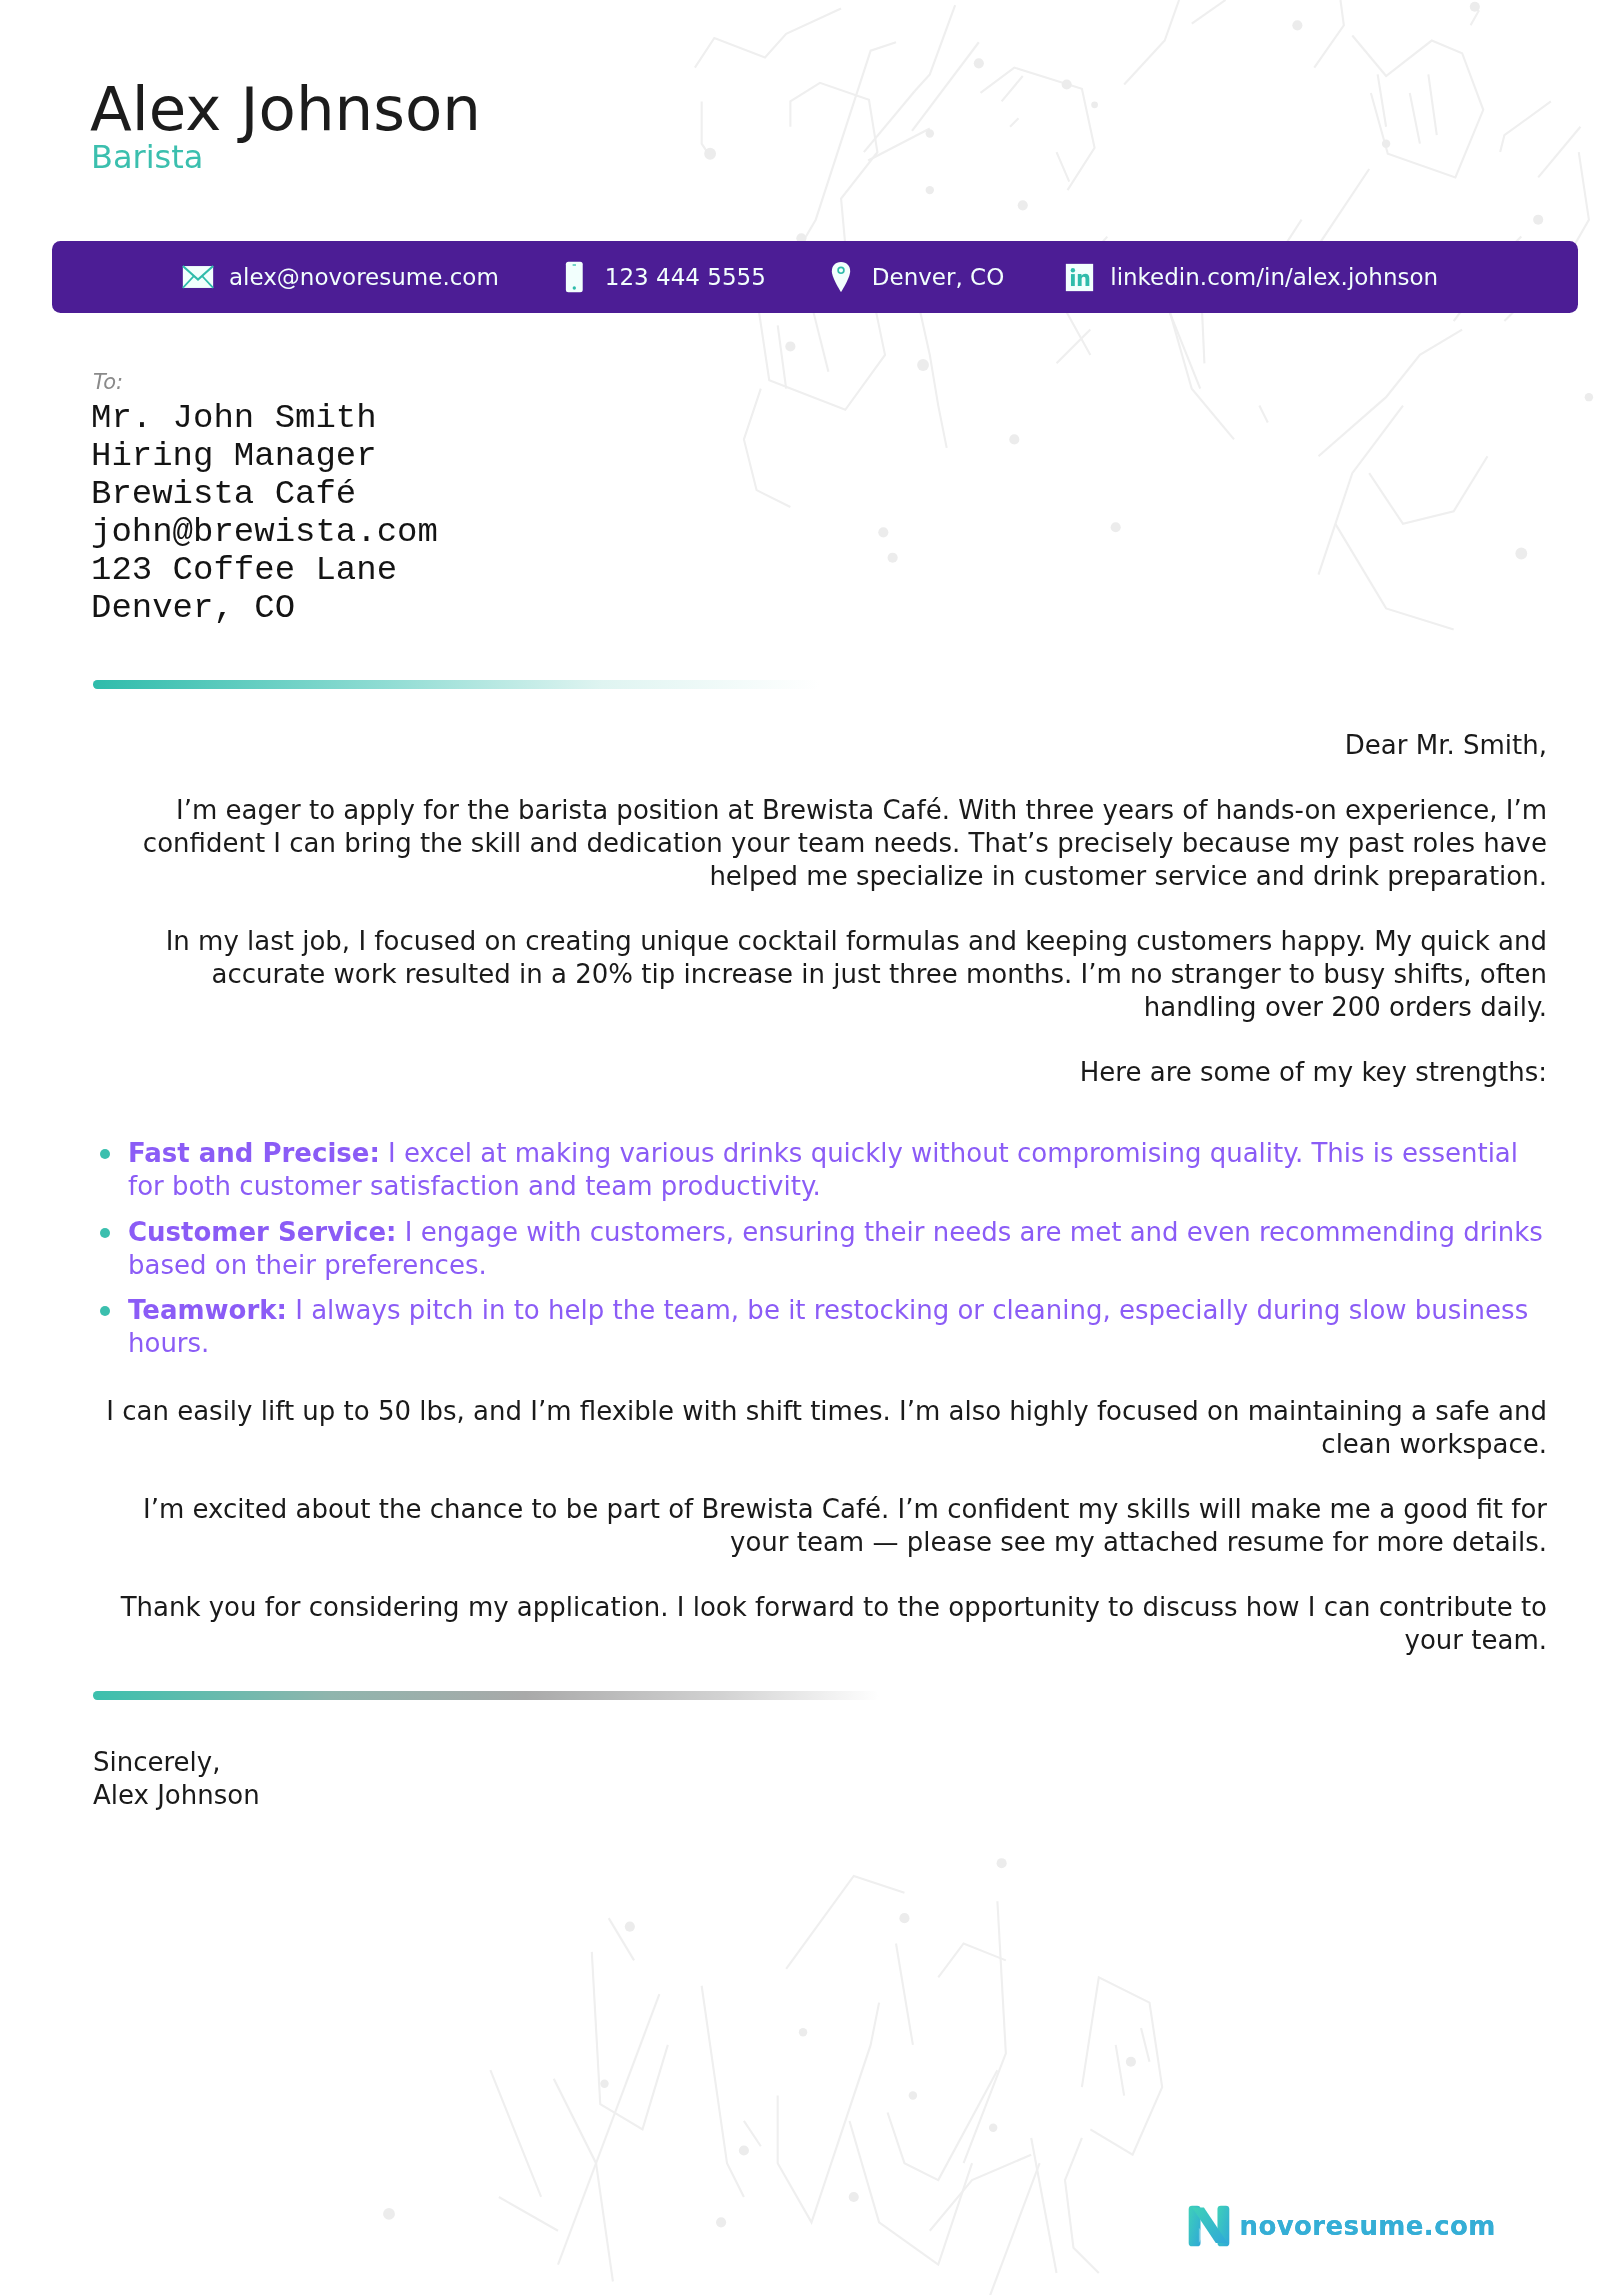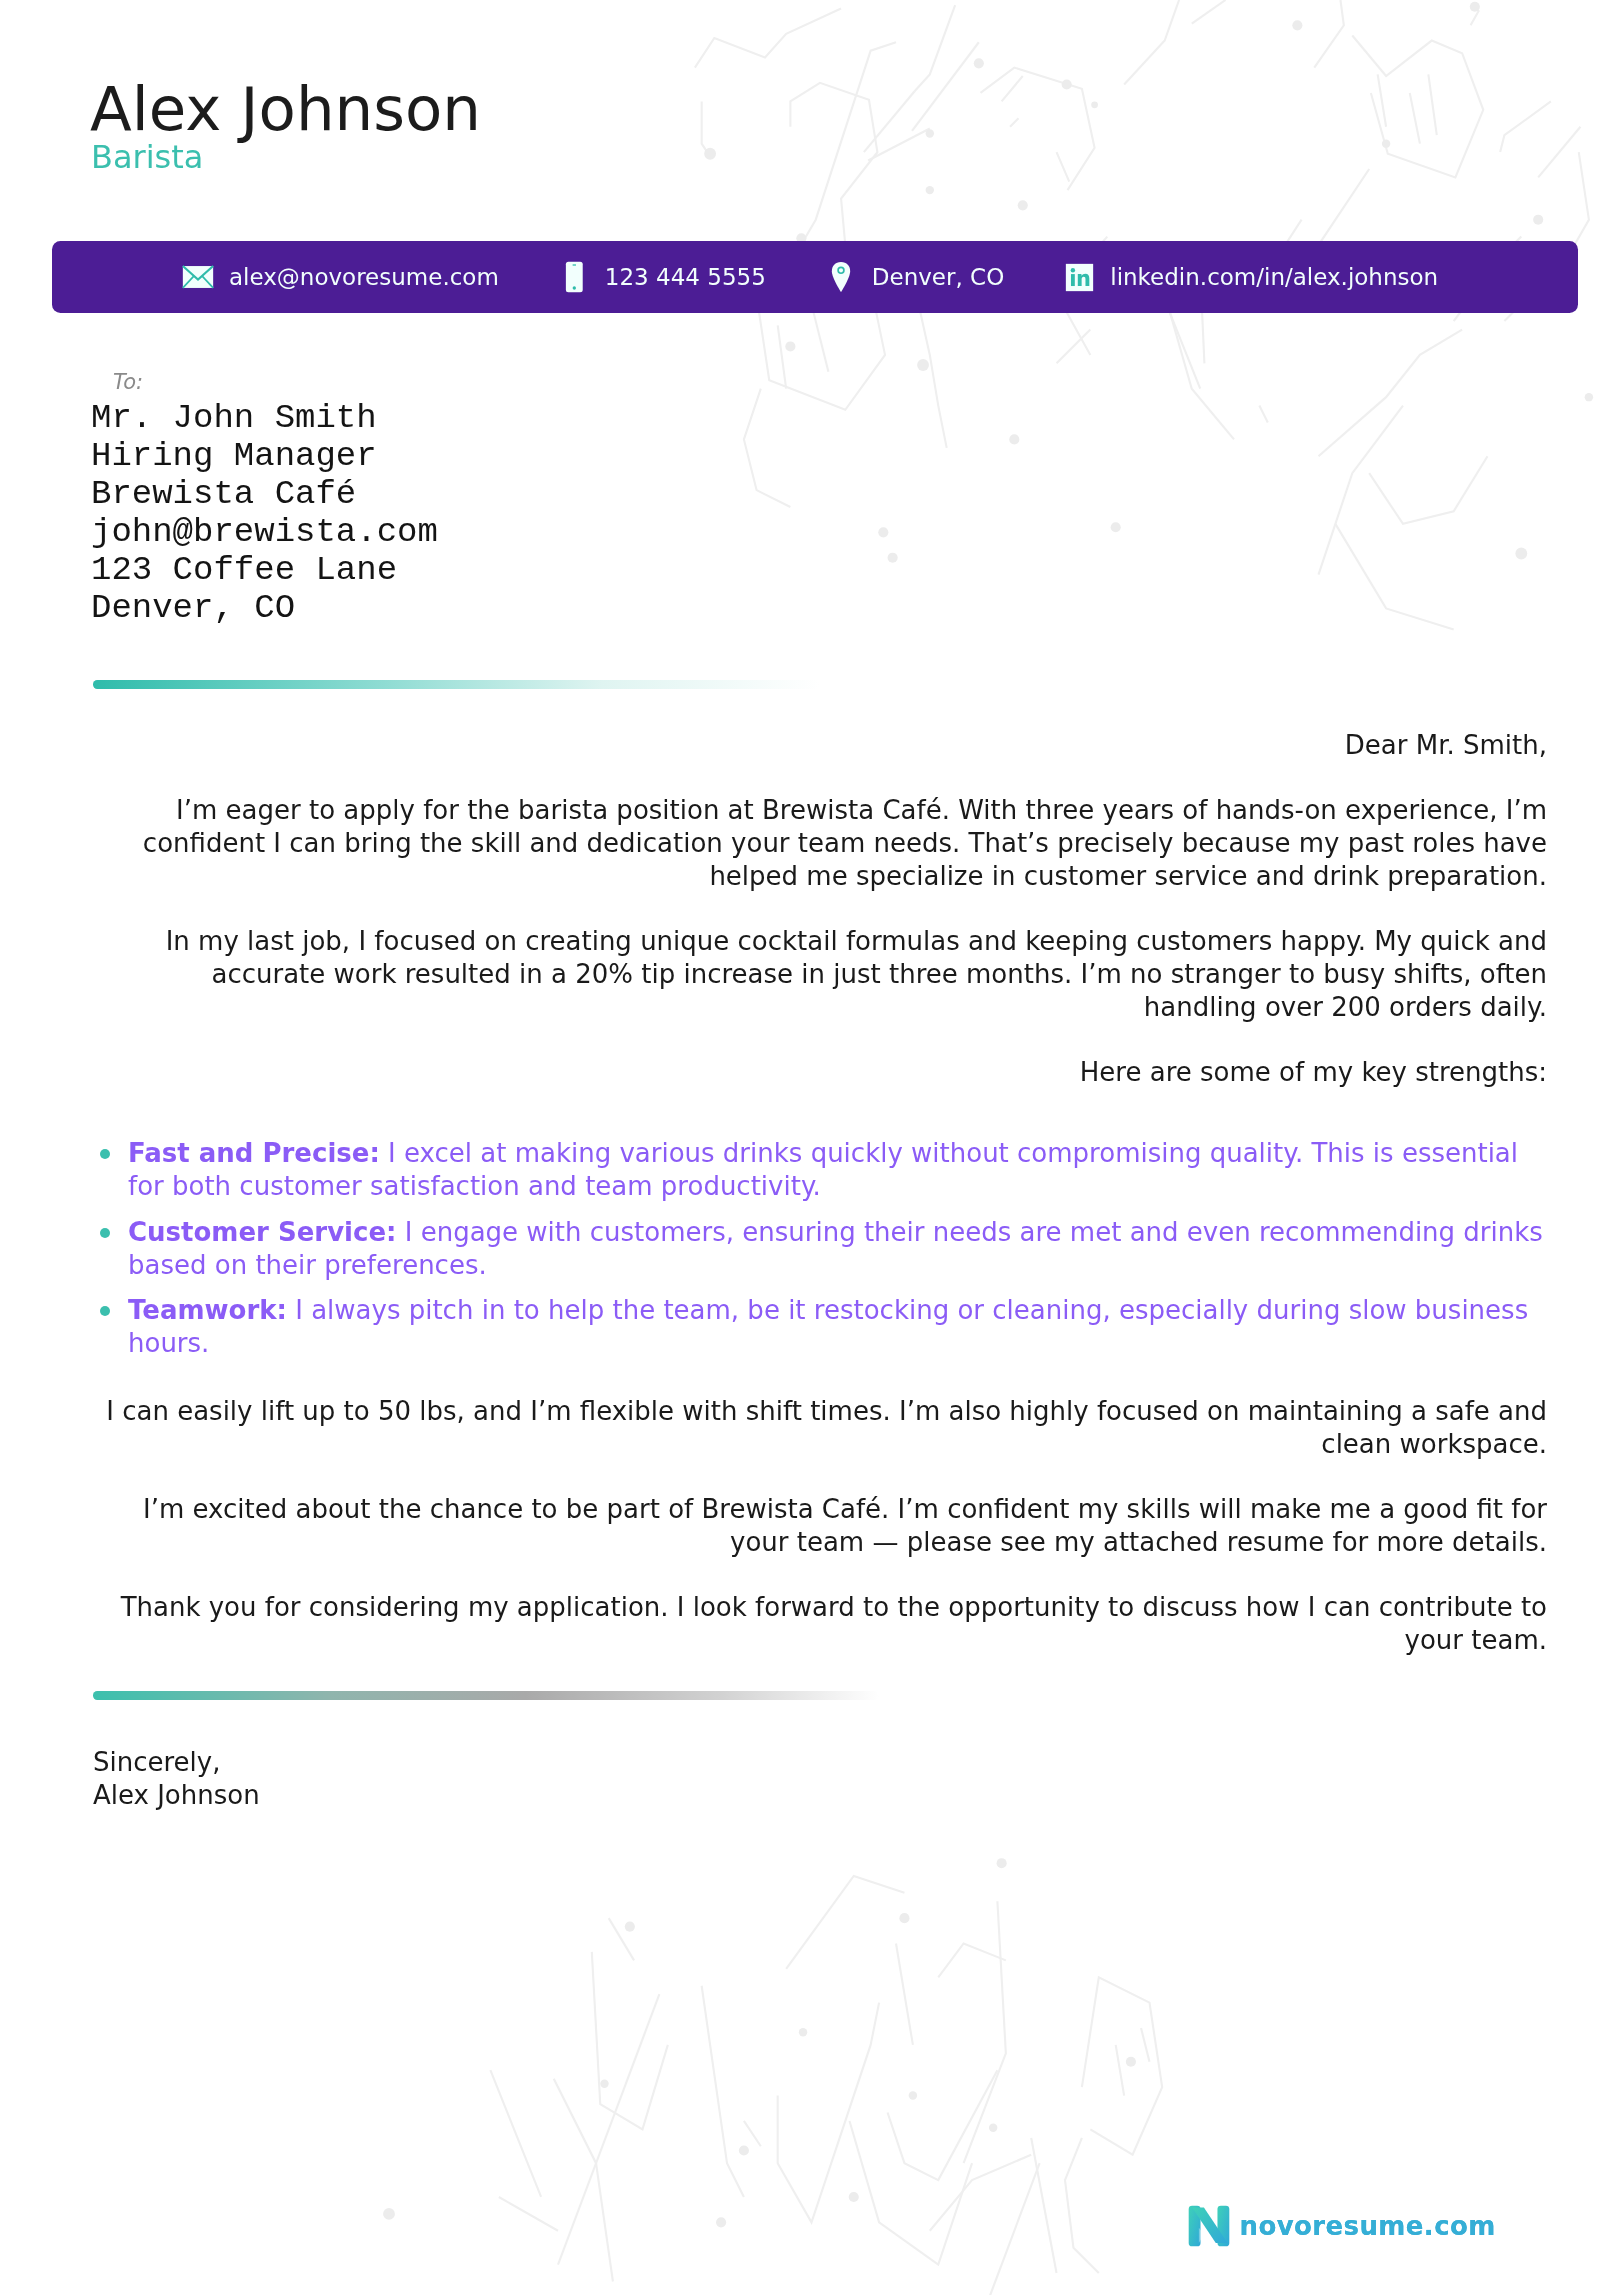--- a/index.html
+++ b/index.html
@@ -23,21 +23,21 @@
     position: absolute; left: 52px; top: 241px; width: 1526px; height: 72px;
     background: #4c1d95; border-radius: 8.5px;
     display: flex; align-items: center; padding-left: 130px; box-sizing: border-box;
   }
   .contact-item { display: flex; align-items: center; color: #f2fffd; font-size: 23px; margin-right: 59px; }
   .contact-item .ico { width: 32px; height: 30px; display: flex; align-items: center; justify-content: center; margin-right: 15px; }
   .contact-item svg { display: block; }
 
   .to-label {
     position: absolute; left: 93px; top: 370px;
-    font-size: 21px; font-style: italic; color: #8a8a8a; margin-left: 20px;
+    font-size: 21px; font-style: italic; color: #8a8a8a;
   }
   .recipient { position: absolute; left: 91px; top: 399px; font-size: 34px; line-height: 38px; color: #141414; font-family: Liberation Mono, monospace; }
   .recipient div { white-space: nowrap; }
 
   .divider { position: absolute; left: 93px; height: 8.5px; border-radius: 4.2px; }
   .divider.d1 { top: 680px; width: 727px; background: linear-gradient(90deg, #2fbcab 0%, #8fdcd3 40%, #dff4f1 70%, rgba(255,255,255,0) 100%); }
   .divider.d2 { top: 1691px; width: 786px; background: linear-gradient(90deg, #3cc0ad 0%, #8fb5ad 30%, #a9a9a9 55%, #d2d2d2 80%, rgba(255,255,255,0) 100%); }
 
   .body-text { position: absolute; left: 93px; width: 1454px; font-size: 26px; line-height: 33px; color: #1a1a1a; text-align: right; }
   .body-text p { margin: 0; }

